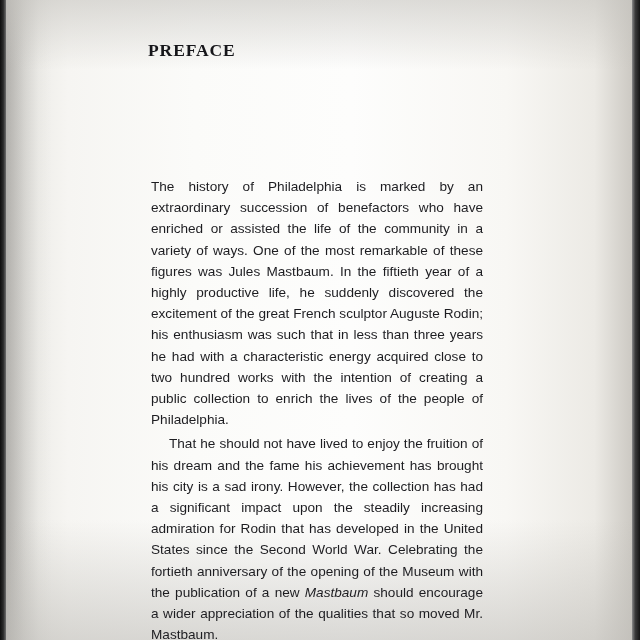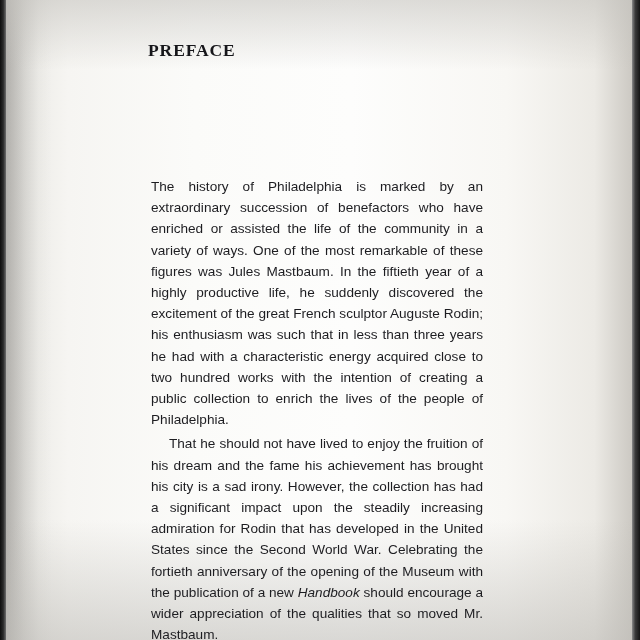--- a/index.html
+++ b/index.html
@@ -112,16 +112,16 @@
   <div class="vignette-bottom"></div>
   <div class="edge-left"></div>
   <div class="edge-right"></div>
 
   <div class="text-block">
     <h1 class="heading">PREFACE</h1>
     <div class="body-copy">
       <p class="para">The history of Philadelphia is marked by an extraordinary succession of benefactors who have enriched or assisted the life of the community in a variety of ways. One of the most remarkable of these figures was Jules Mastbaum. In the fiftieth year of a highly productive life, he suddenly discovered the excitement of the great French sculptor Auguste Rodin; his enthusiasm was such that in less than three years he had with a characteristic energy acquired close to two hundred works with the intention of creating a public collection to enrich the lives of the people of Philadelphia.</p>
       <p class="para">
         <span>That he should not have lived to enjoy the fruition of his dream and the fame his achievement has brought his city is a sad irony. However, the collection has had a significant impact upon the steadily increasing admiration for Rodin that has developed in the United States since the Second World War. Celebrating the fortieth anniversary of the opening of the Museum with the publication of a new </span>
-      <em>Handbook</em><span> should encourage a wider appreciation of the qualities that so moved Mr. Mastbaum.</span></p>
+      <em>Mastbaum</em><span> should encourage a wider appreciation of the qualities that so moved Mr. Mastbaum.</span></p>
     </div>
   </div>
 </div>
 
 </body></html>

